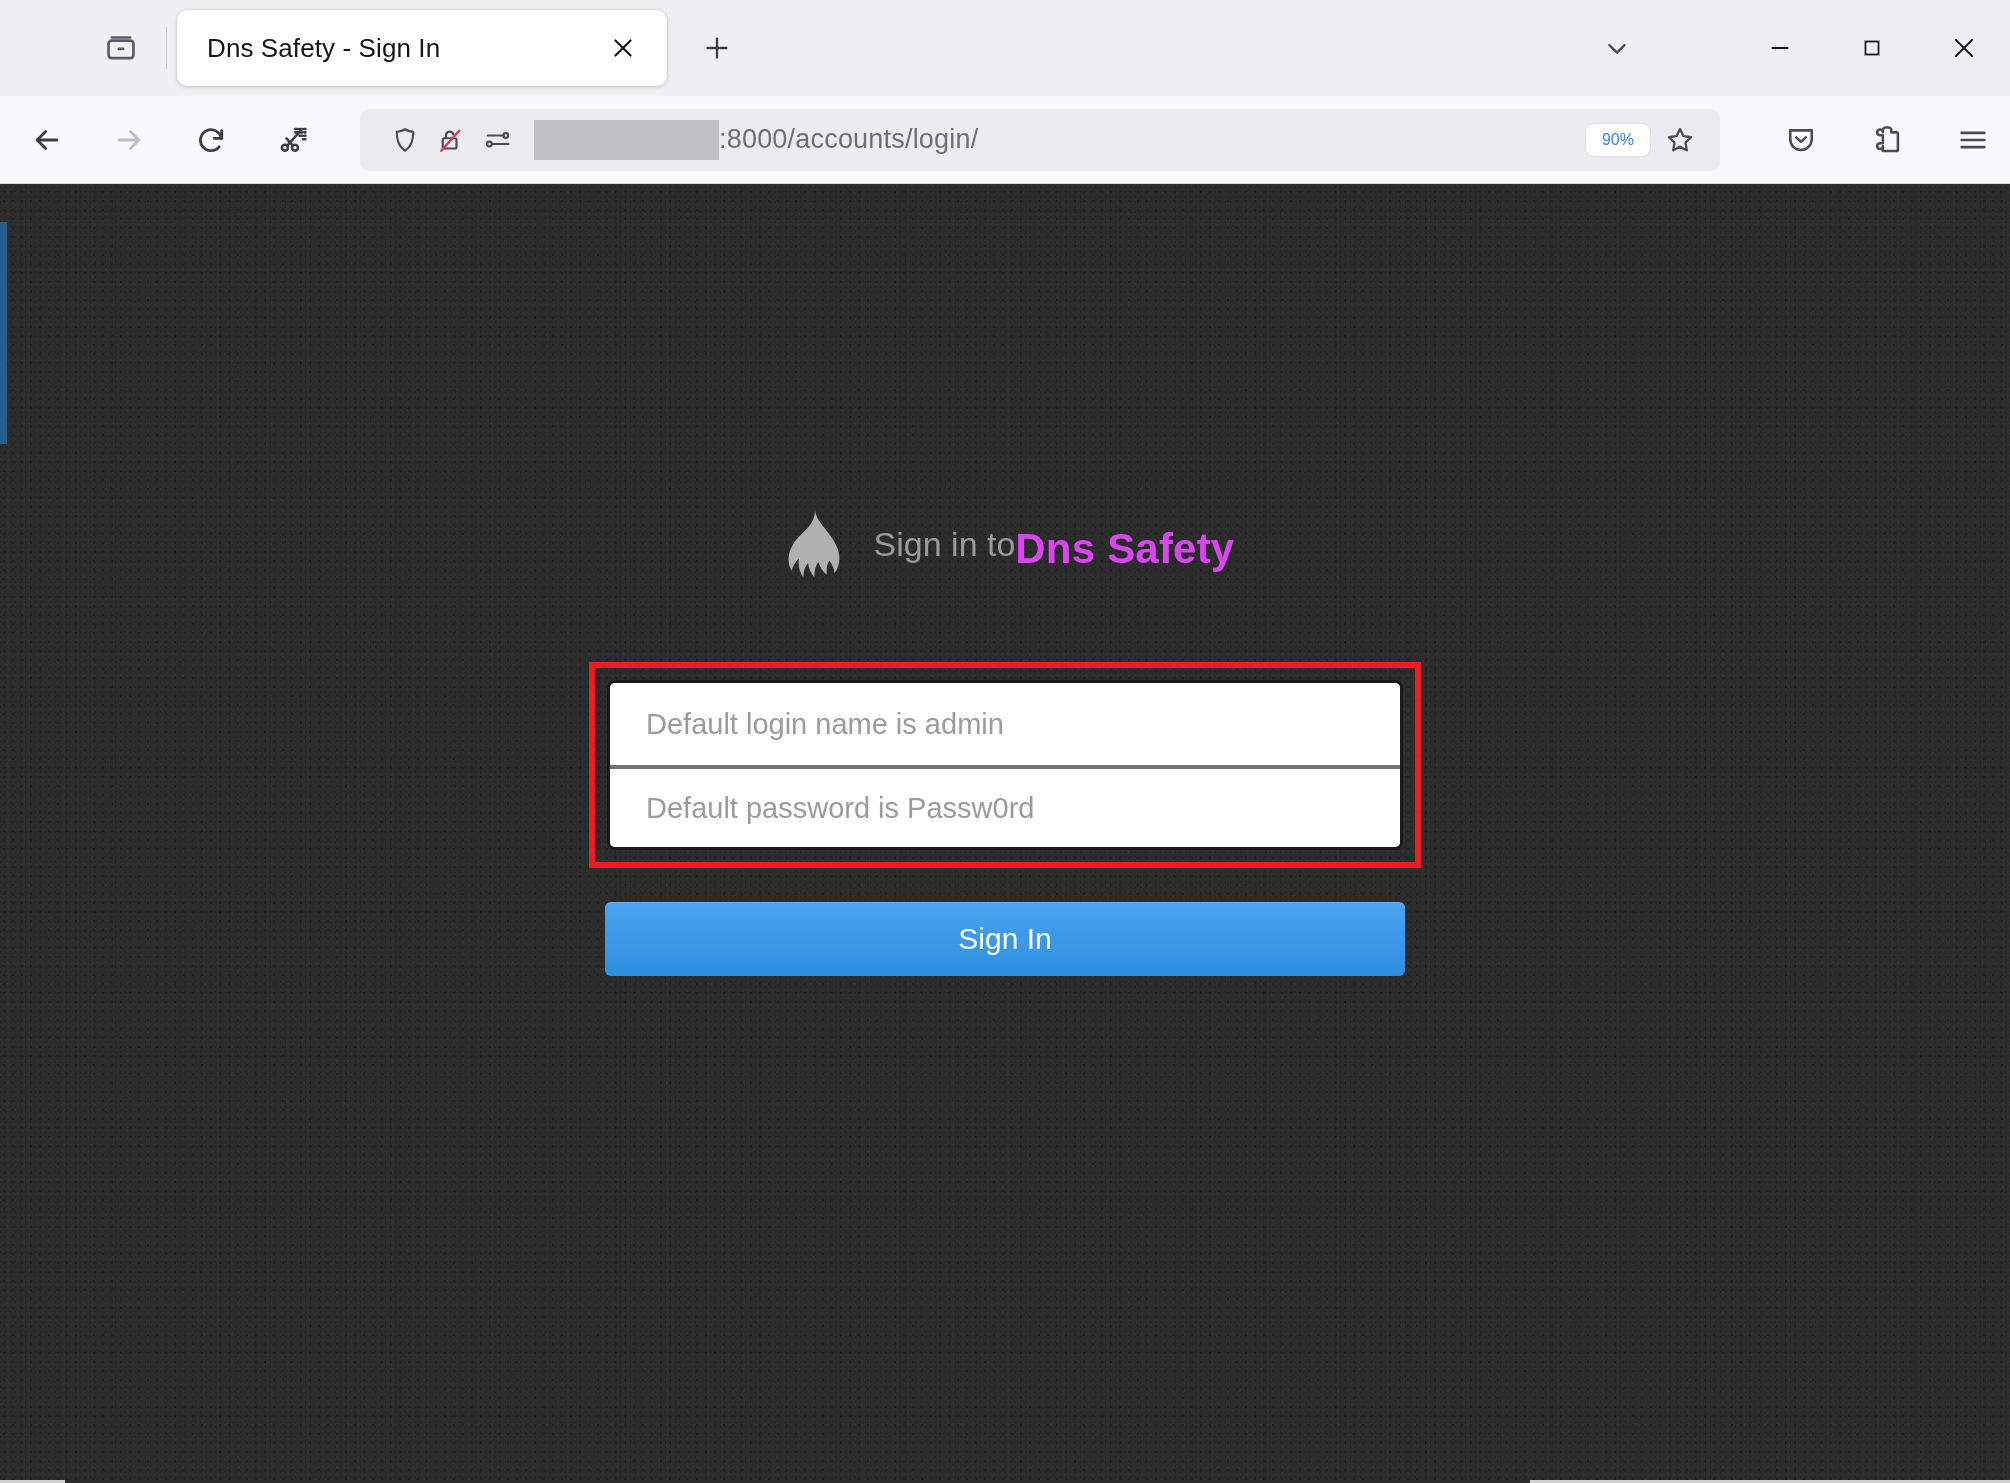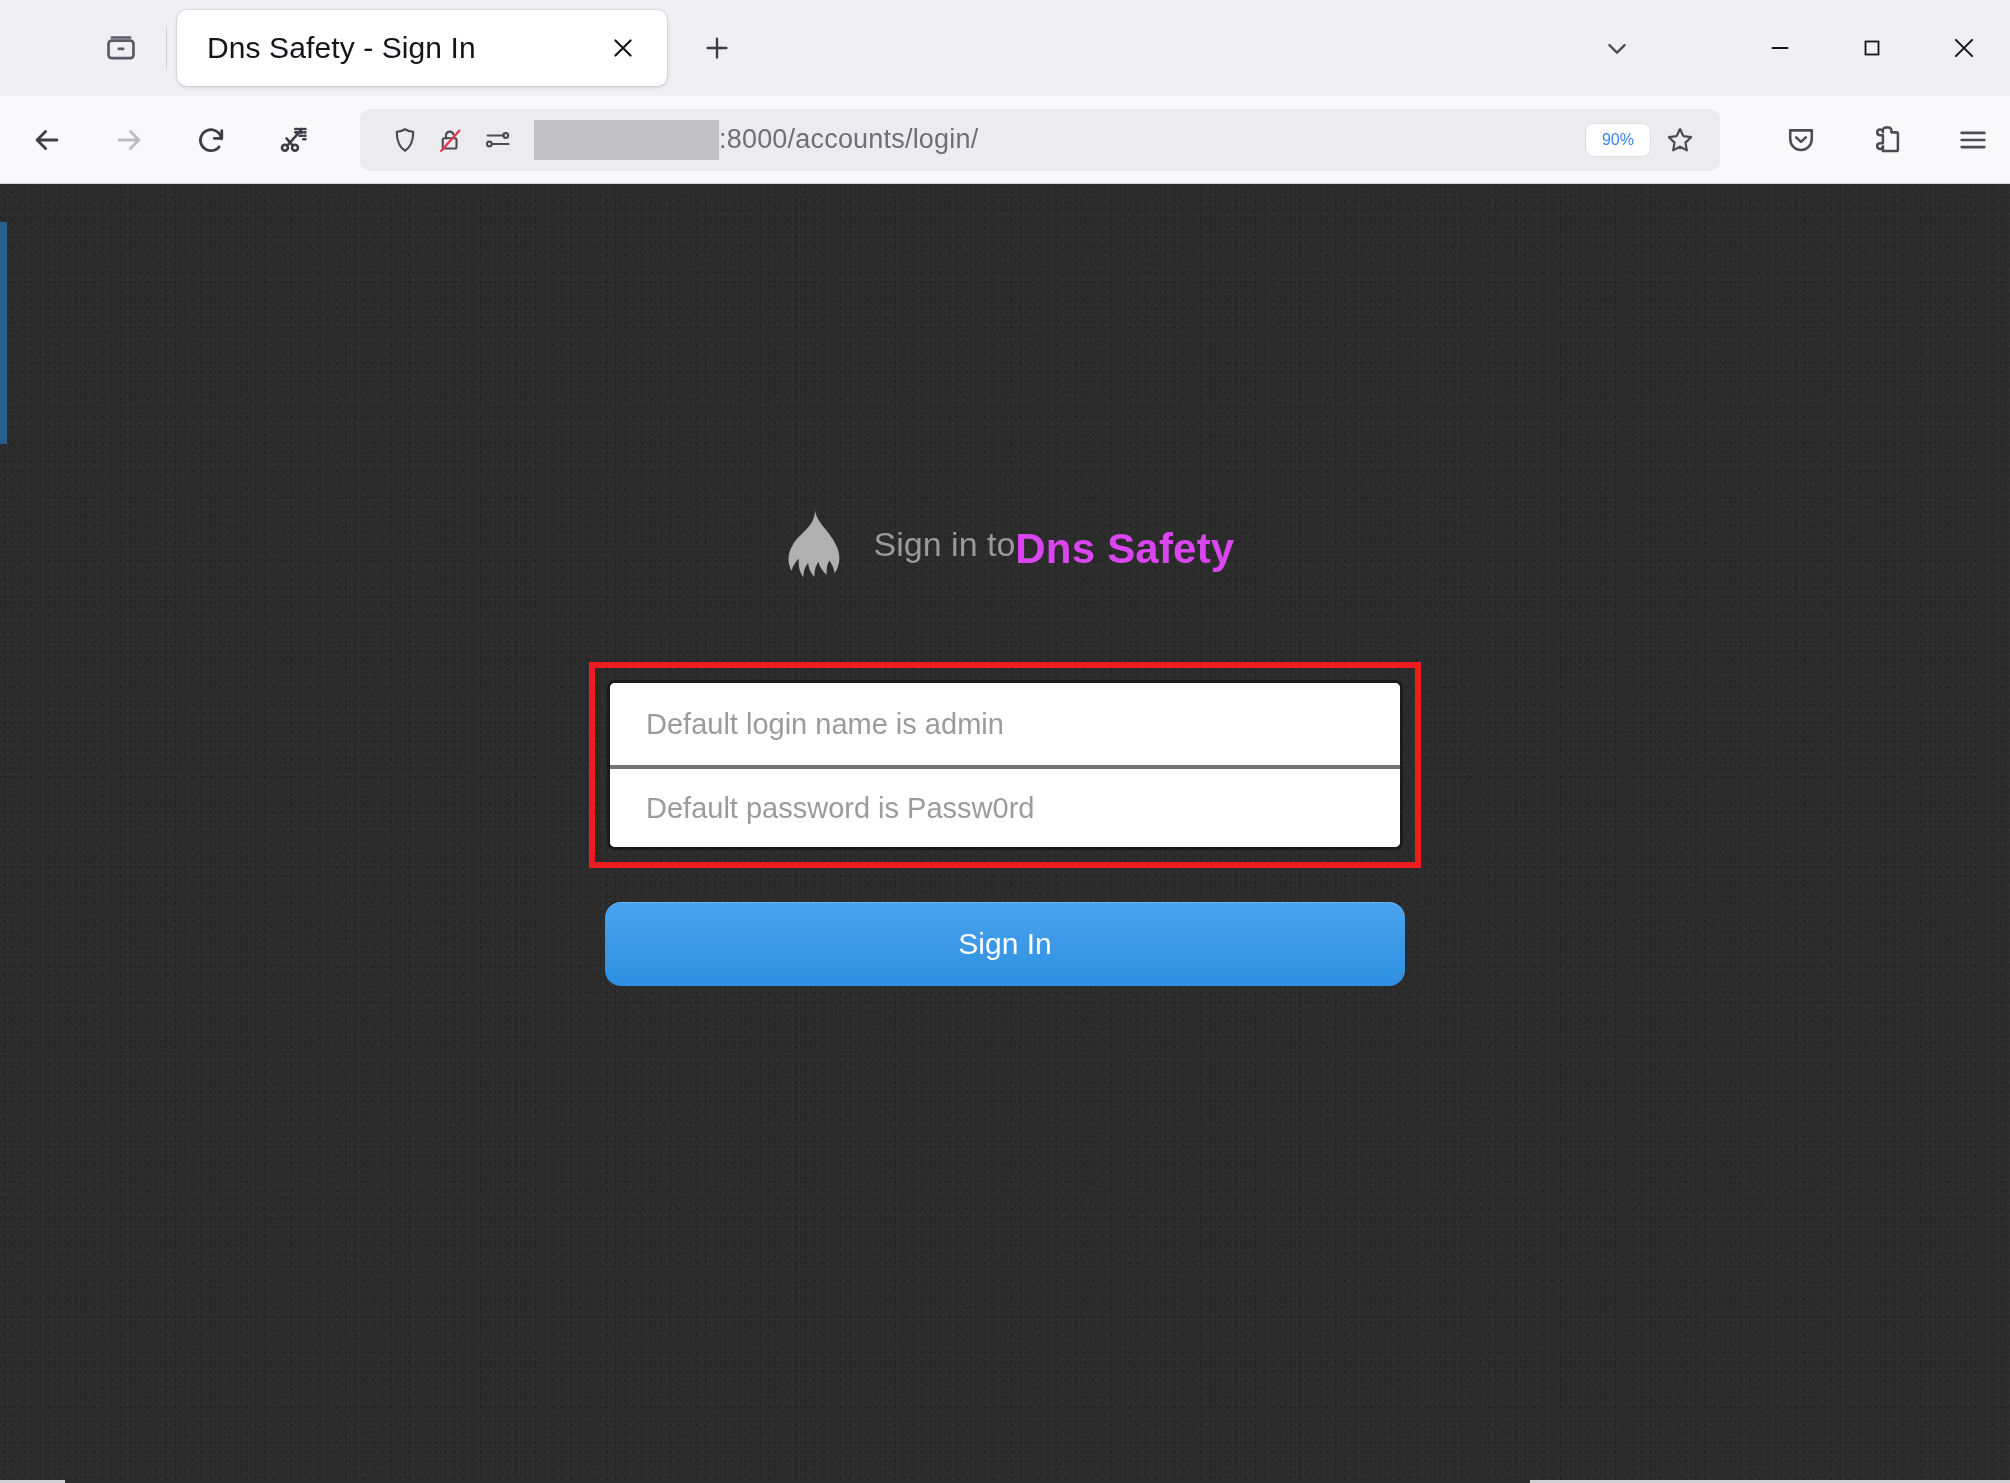--- a/index.html
+++ b/index.html
@@ -26,21 +26,21 @@
   .tabsep { width:1px; height:42px; background:#cfced4; margin-left:14px; margin-right:10px; }
 
   .tab {
     height: 76px; min-width: 490px; max-width: 490px;
     background:#ffffff; border-radius: 10px;
     display:flex; align-items:center;
     box-shadow: 0 1px 4px rgba(0,0,0,.16), 0 0 0 1px rgba(0,0,0,.045);
     padding: 0 22px 0 30px; cursor: pointer; position: relative;
   }
   .tab-title {
-    flex: 1; font-size: 30px; color: #15141a;
+    flex: 1; font-size: 26px; color: #15141a;
     white-space: nowrap; overflow: hidden; text-overflow: ellipsis;
     letter-spacing: .1px;
   }
   .tab-close {
     width: 44px; height: 44px; display:flex; align-items:center; justify-content:center;
     border-radius: 6px; cursor:pointer; flex:0 0 auto;
   }
 
   .newtab-btn {
     width: 56px; height: 56px; margin-left: 22px;
@@ -133,23 +133,23 @@
   }
   .field + .field { border-top: 4px solid #737373; }
   .field input {
     width:100%; border:0; outline:0; background:transparent;
     font-family:"Liberation Sans", sans-serif;
     font-size: 29px; color:#333;
   }
   .field input::placeholder { color:#9b9b9b; }
 
   .signin-btn {
-    width: 800px; height: 84px; margin-top: 34px;
+    width: 800px; height: 74px; margin-top: 34px;
     background: linear-gradient(180deg, #4aa3ef 0%, #2e8fe0 100%);
-    border: 0; border-radius: 16px; cursor: pointer;
+    border: 0; border-radius: 6px; cursor: pointer;
     color:#ffffff; font-size: 30px; font-family:"Liberation Sans", sans-serif;
     display:flex; align-items:center; justify-content:center;
     box-shadow: inset 0 1px 0 rgba(255,255,255,.18);
   }
 
   .bottom-edge {
     position:absolute; left:0; right:0; bottom:0; height: 3px;
     background: linear-gradient(90deg, #cfcfd4 0 65px, #2c2c2c 65px 1530px, #cfcfd4 1530px 100%);
   }
 </style>

